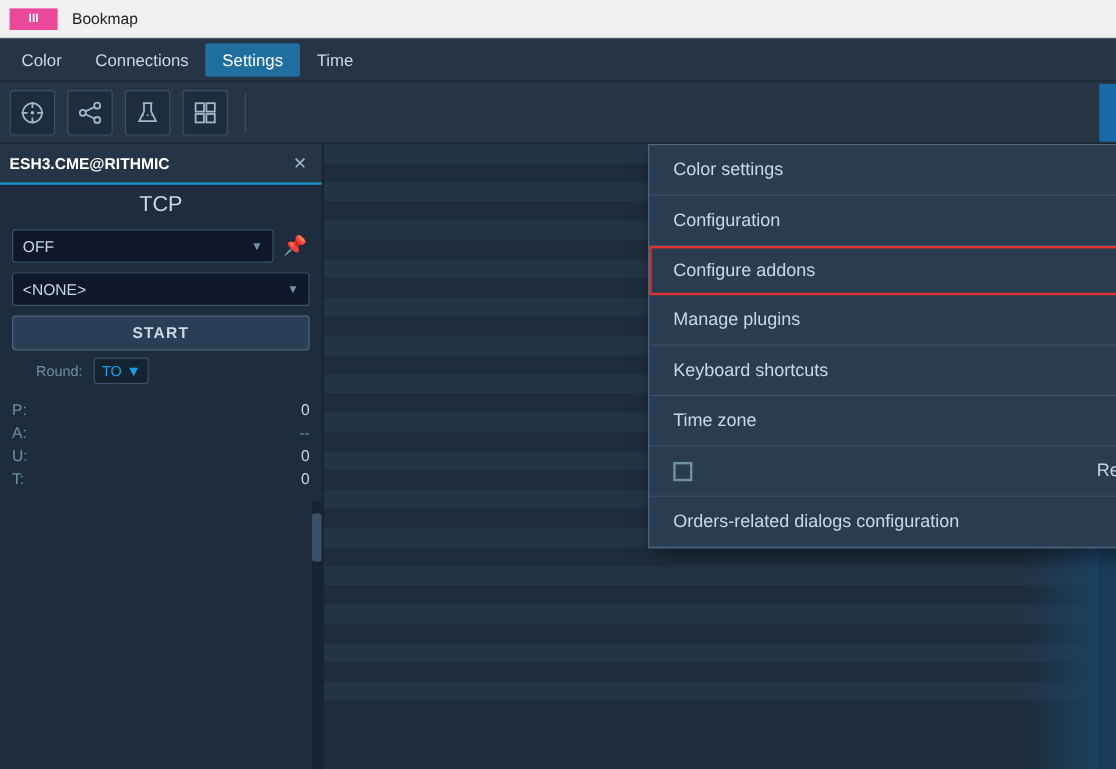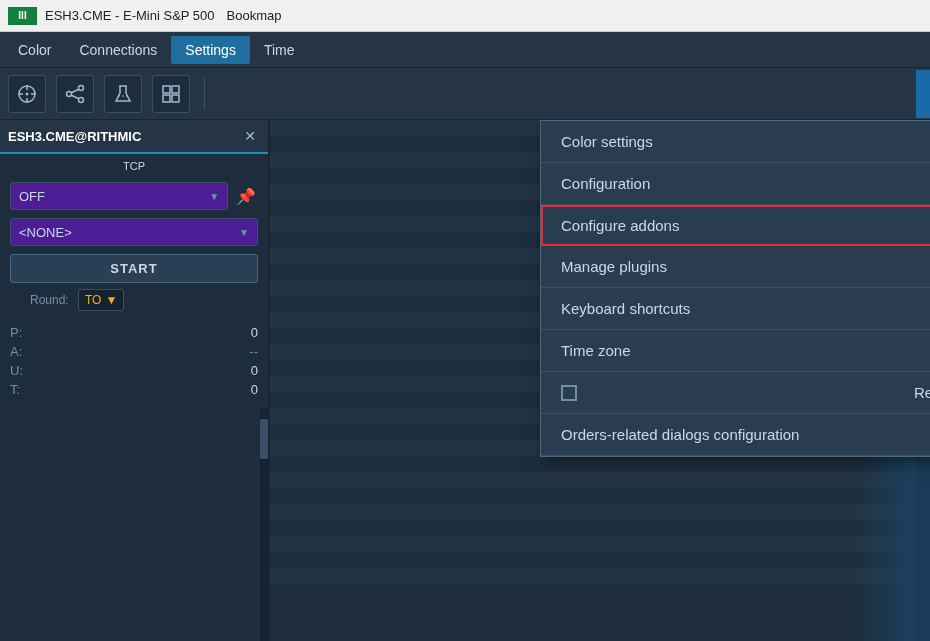--- a/index.html
+++ b/index.html
@@ -18,23 +18,23 @@
       background: #f0f0f0;
       color: #000;
       height: 32px;
       display: flex;
       align-items: center;
       padding: 0 8px;
       gap: 8px;
       border-bottom: 1px solid #ccc;
     }
     .title-bar-icon {
-      width: 29px;
+      width: 40px;
       height: 18px;
-      background: #15803d;
+      background: #ec4899;
       display: flex;
       align-items: center;
       justify-content: center;
       color: white;
       font-size: 10px;
       font-weight: bold;
     }
     .title-bar-text {
       font-size: 13px;
       color: #222;
@@ -134,33 +134,33 @@
       color: #a0b8cc;
       cursor: pointer;
       font-size: 14px;
       padding: 2px 4px;
     }
 
     
     .tcp-label {
       text-align: center;
       color: #c8d8e8;
-      font-size: 11px;
+      font-size: 18px;
       padding: 6px 5px 4px;
     }
 
     
     .dropdown-row {
       display: flex;
       align-items: center;
       gap: 6px;
       margin-bottom: 8px;
     }
     .dropdown {
-      background: #4c1d95;
+      background: #0f172a;
       border: 1px solid #3a5068;
       border-radius: 3px;
       color: #c8d8e8;
       padding: 4px 8px;
       font-size: 13px;
       display: flex;
       align-items: center;
       justify-content: space-between;
       cursor: pointer;
       flex: 1;
@@ -204,21 +204,21 @@
     }
     .round-label {
       color: #7090a8;
       font-size: 12px;
       min-width: 42px;
     }
     .round-dropdown {
       background: #152230;
       border: 1px solid #3a5068;
       border-radius: 3px;
-      color: #eab308;
+      color: #0ea5e9;
       padding: 3px 6px;
       font-size: 12px;
       display: flex;
       align-items: center;
       cursor: pointer;
       gap: 4px;
     }
 
     
     .stats-section {
@@ -324,21 +324,20 @@
       background: #1e2d3d;
     }
   </style>
 </head>
 <body>
 
 <div class="title-bar">
   <div class="title-bar-icon">
     <span>III</span>
   </div>
-  <span class="title-bar-text">ESH3.CME - E-Mini S&amp;P 500</span>
   <span class="title-bar-app">Bookmap</span>
 </div>
 
 <div class="menu-bar">
   <div class="menu-item">Color</div>
   <div class="menu-item">Connections</div>
   <div class="menu-item active">Settings</div>
   <div class="menu-item">Time</div>
 </div>
 

